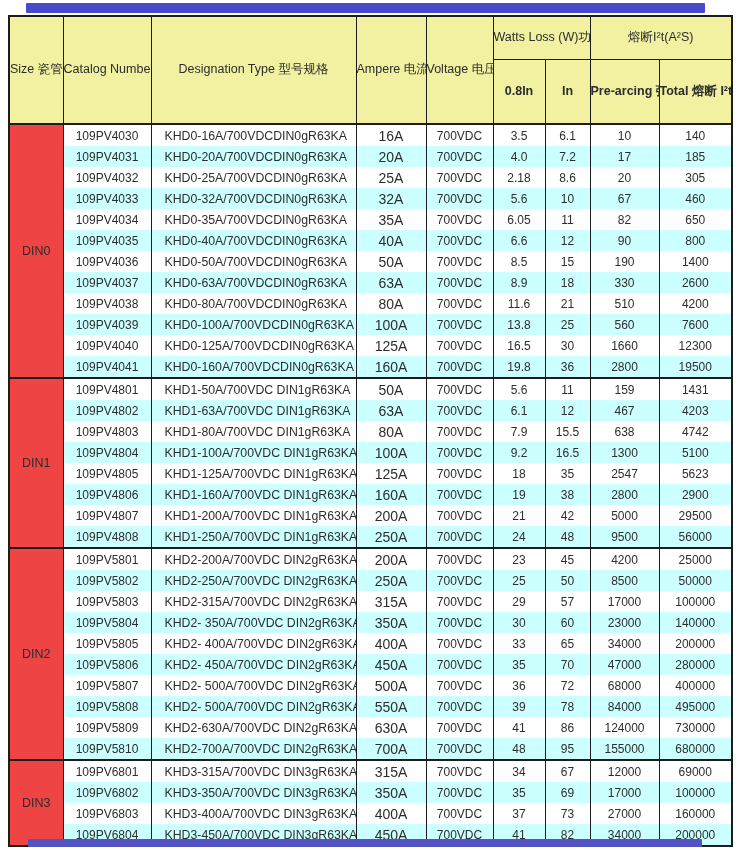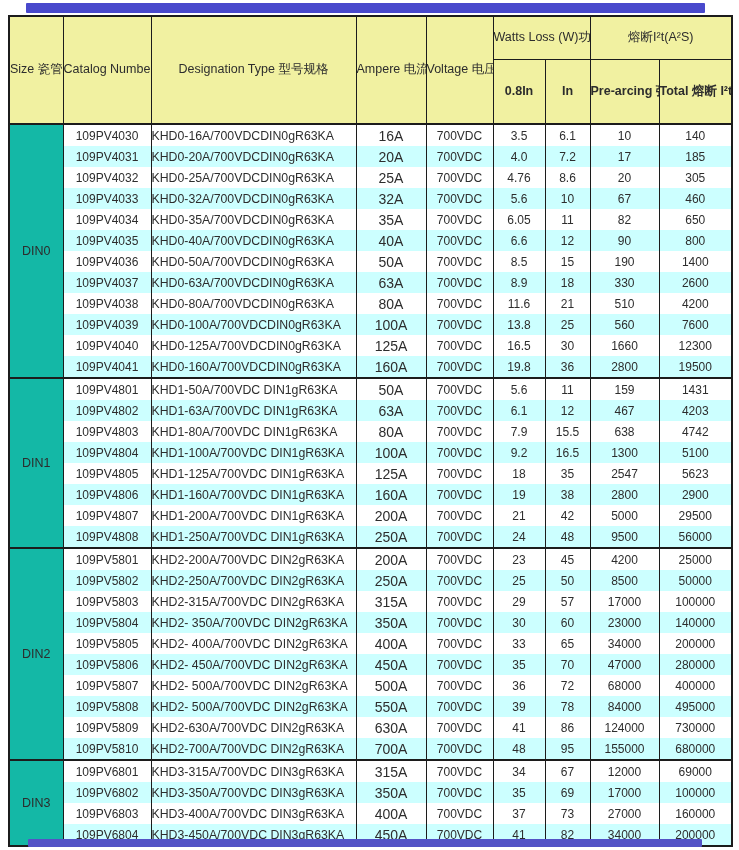--- a/index.html
+++ b/index.html
@@ -30,22 +30,22 @@
   thead th.span-all{vertical-align:middle;}
   thead{border-bottom:2px solid #1c1c1c;}
   thead tr.h1 th.group-head{border-bottom:1px solid #1c1c1c;}
 
   tbody td{
     height:21px;font-size:12px;text-align:center;vertical-align:middle;
     background:#ffffff;
   }
   tbody tr.alt td{background:#ccffff;}
   tbody tr.group-start td{border-top:2px solid #1c1c1c;}
-  tbody td.size-cell{background:#14b8a6;font-size:12.5px;}
-  tbody td.desig{text-align:left;font-size:12.3px;}
+  tbody td.size-cell{background:#ef4444;font-size:12.5px;}
+  tbody td.desig{text-align:left;padding-left:13px;font-size:12.3px;}
   tbody td.amp{font-size:14px;}
 </style>
 </head>
 <body>
 
 <div class="accent-bar top"></div>
 
 <table class="spec">
   <colgroup>
     <col style="width:54px">
@@ -109,21 +109,21 @@
         <td>4.0</td>
         <td>7.2</td>
         <td>17</td>
         <td>185</td>
       </tr>
       <tr class="">
         <td>109PV4032</td>
         <td class="desig">KHD0-25A/700VDCDIN0gR63KA</td>
         <td class="amp">25A</td>
         <td>700VDC</td>
-        <td>4.76</td>
+        <td>2.18</td>
         <td>8.6</td>
         <td>20</td>
         <td>305</td>
       </tr>
       <tr class="alt ">
         <td>109PV4033</td>
         <td class="desig">KHD0-32A/700VDCDIN0gR63KA</td>
         <td class="amp">32A</td>
         <td>700VDC</td>
         <td>5.6</td>

